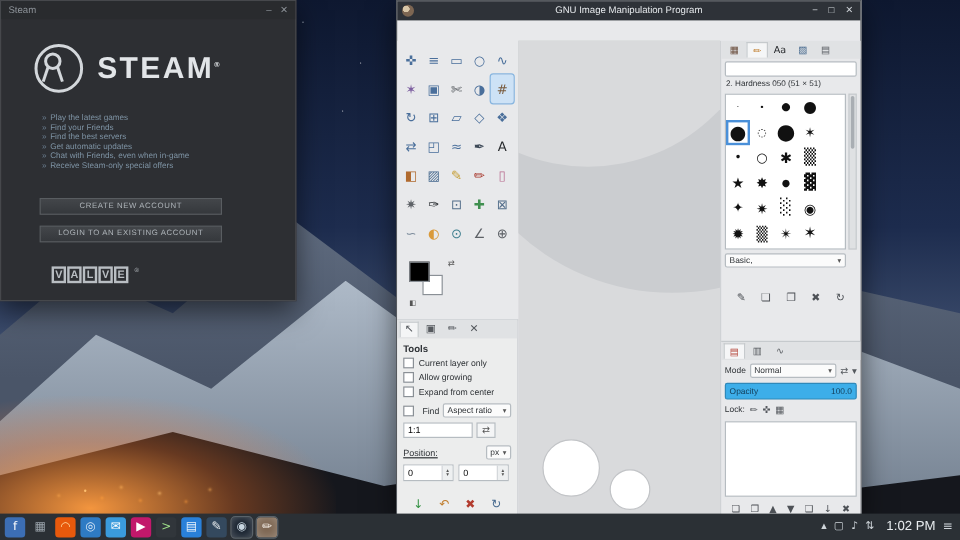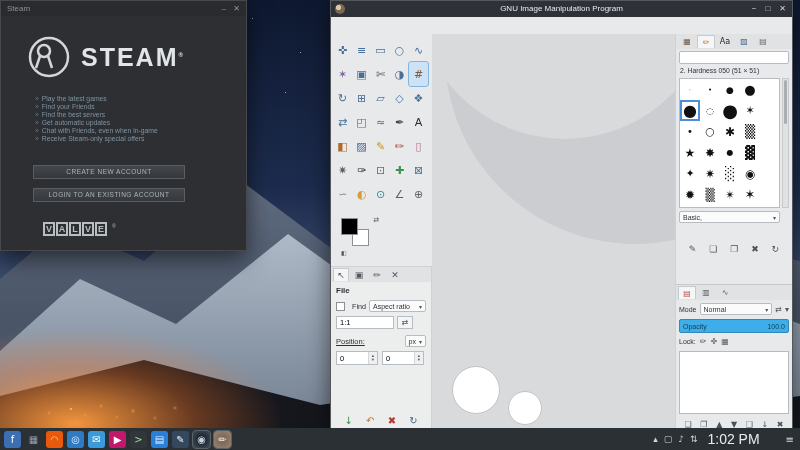--- a/index.html
+++ b/index.html
@@ -40,21 +40,21 @@
   .feat .chev { margin-right:3px; color:#67798a; }
   .sbtn { position:absolute; left:32px; width:152px; height:14px; background:linear-gradient(#43464a,#35383c);
     border:1px solid #595d61; color:#aeb4b9; font-size:6.5px; letter-spacing:.5px; text-align:center; line-height:12px; }
   .sbtn.create { top:164px; } .sbtn.login { top:187px; }
   .valve { position:absolute; left:42px; top:221px; display:flex; align-items:flex-start; }
   .v-letter { display:inline-block; border:2px solid #b9bec3; color:#b9bec3; font-weight:bold; font-size:9px;
     width:12px; height:14px; text-align:center; line-height:10px; margin-right:1px; }
   .v-reg { font-size:5px; color:#b9bec3; margin-left:1px; }
 
   
-  .gimp { left:330px; top:0; width:463px; height:431px; background:#e8e9eb; border:1px solid #55595e; z-index:6; color:#2e3236; }
+  .gimp { left:330px; top:0; width:388px; height:431px; background:#e8e9eb; border:1px solid #55595e; z-index:6; color:#2e3236; }
   .g-titlebar { height:16px; background:#2e3238; color:#e6e9ec; position:relative; }
   .g-ticon { position:absolute; left:4px; top:3px; width:10px; height:10px; border-radius:50%;
     background:radial-gradient(circle at 35% 35%, #d8c6a8 0 30%, #7d6652 31% 100%); }
   .g-title { position:absolute; left:0; right:0; text-align:center; font-size:8px; line-height:16px; }
   .g-winbtns { position:absolute; right:6px; top:0; display:flex; gap:9px; font-size:8px; line-height:16px; color:#cfd4d8; }
   .g-menubar { position:absolute; top:16px; left:0; right:0; height:17px; background:#f1f2f3; border-bottom:1px solid #cfd2d5;
     display:flex; align-items:center; padding-left:3px; }
   .menu-item { font-size:8.5px; color:#2e3236; padding:0 5px; }
   .g-body { position:absolute; top:33px; left:0; right:0; bottom:0; }
 
@@ -146,21 +146,21 @@
 
   
   .taskbar { position:absolute; left:0; right:0; bottom:0; height:22px; background:#2b3035; z-index:20;
     display:flex; align-items:center; padding:0 4px; gap:4px; }
   .tb-app { width:17px; height:17px; border-radius:3px; display:flex; align-items:center; justify-content:center;
     font-size:10px; color:#fff; font-family:"DejaVu Sans",sans-serif; flex:none; }
   .tb-app.active { outline:1px solid #5a6269; box-shadow:inset 0 0 8px rgba(255,255,255,.28); }
   .tb-spacer { flex:1; }
   .tray { display:flex; align-items:center; gap:6px; margin-right:6px; }
   .tray-ic { font-size:9px; color:#cfd5da; font-family:"DejaVu Sans",sans-serif; }
-  .clock { font-size:14px; color:#e8ecef; margin-right:22px; white-space:nowrap; }
+  .clock { font-size:11px; color:#e8ecef; margin-right:2px; white-space:nowrap; }
   .panel-menu { font-size:10px; color:#cfd5da; margin-right:2px; font-family:"DejaVu Sans",sans-serif; }
 </style>
 </head>
 <body>
 
 <div class="screen">
 
   <div class="wp sky"></div>
   <div class="stars" style="position:absolute;left:0;top:0;"></div>
   <div class="wp mt-far"></div>
@@ -286,21 +286,38 @@
       </div>
 
       <div class="tool-options">
         <div class="to-tabs">
 
         <span class="to-tab active">↖</span>
             <span class="to-tab">▣</span>
             <span class="to-tab">✏</span>
             <span class="to-tab">✕</span>
           </div>
-        <div class="to-title">File</div>
+        <div class="to-title">Tools</div>
+        <div>
+
+            <div class="cb-row">
+              <span class="cb"></span>
+              <span class="cb-label">Current layer only</span>
+            </div>
+
+            <div class="cb-row">
+              <span class="cb"></span>
+              <span class="cb-label">Allow growing</span>
+            </div>
+
+            <div class="cb-row">
+              <span class="cb"></span>
+              <span class="cb-label">Expand from center</span>
+            </div>
+          </div>
         <div class="fixed-row">
           <span class="cb"></span>
           <span class="cb-label">Find</span>
           <span class="combo" style="flex:1;justify-content:space-between;">
             <span>Aspect ratio</span>
             <span class="arr">▾</span>
           </span>
         </div>
         <div class="ratio-row">
           <input class="text-input" readonly="" value="1:1" style="">

